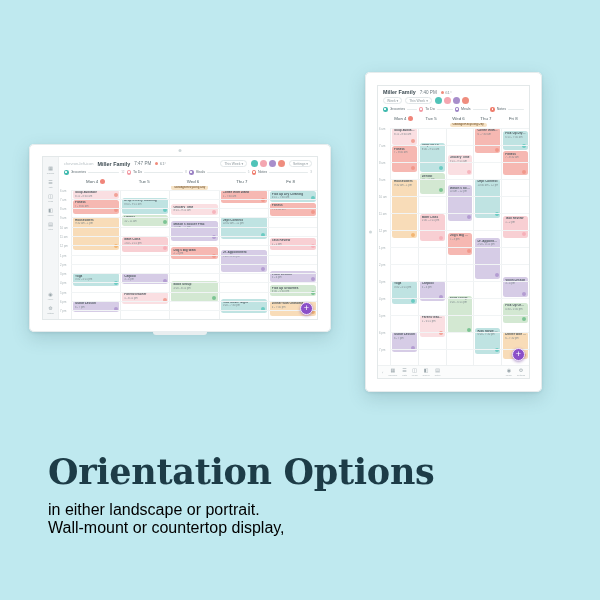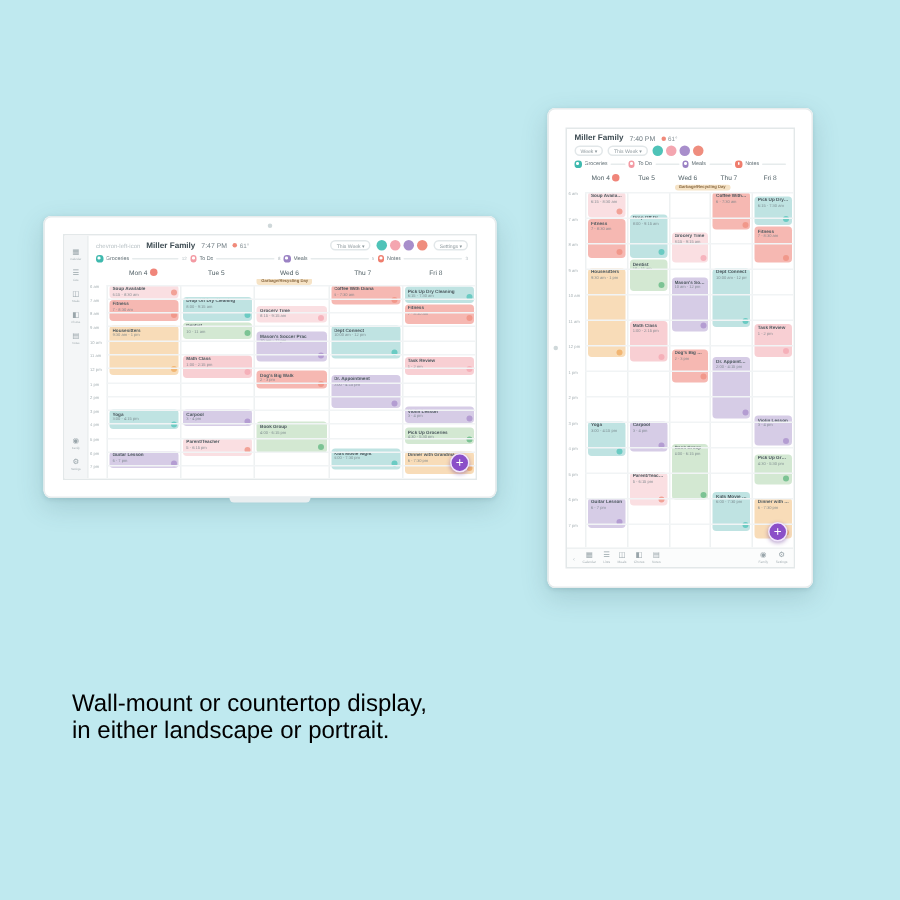--- a/index.html
+++ b/index.html
@@ -652,20 +652,21 @@
           <div class="nv">
             <span class="nv-gl">⚙</span>
             <span class="nv-tx">Settings</span>
           </div>
         </div>
       </div>
     </div>
   </div>
 
   <div class="copy">
+    <h1 class="headline">Orientation Options</h1>
     <p class="subcopy">
       </p>
+      <div>in either landscape or portrait.</div>
       <div>Wall-mount or countertop display,</div>
-      <div>in either landscape or portrait.</div>
     <p></p>
   </div>
 
 </div>
 
 </body></html>

